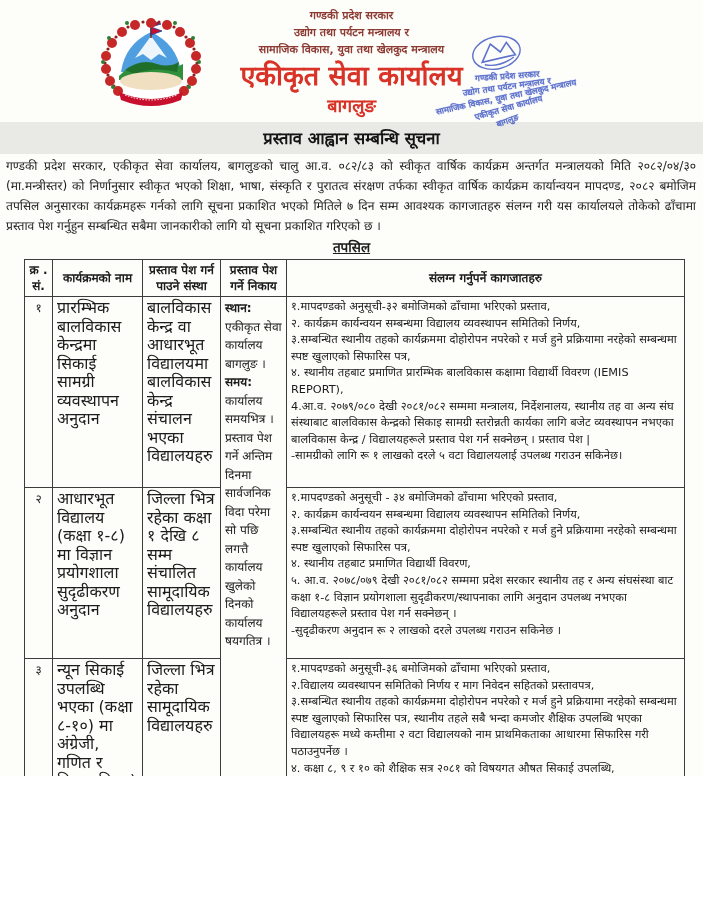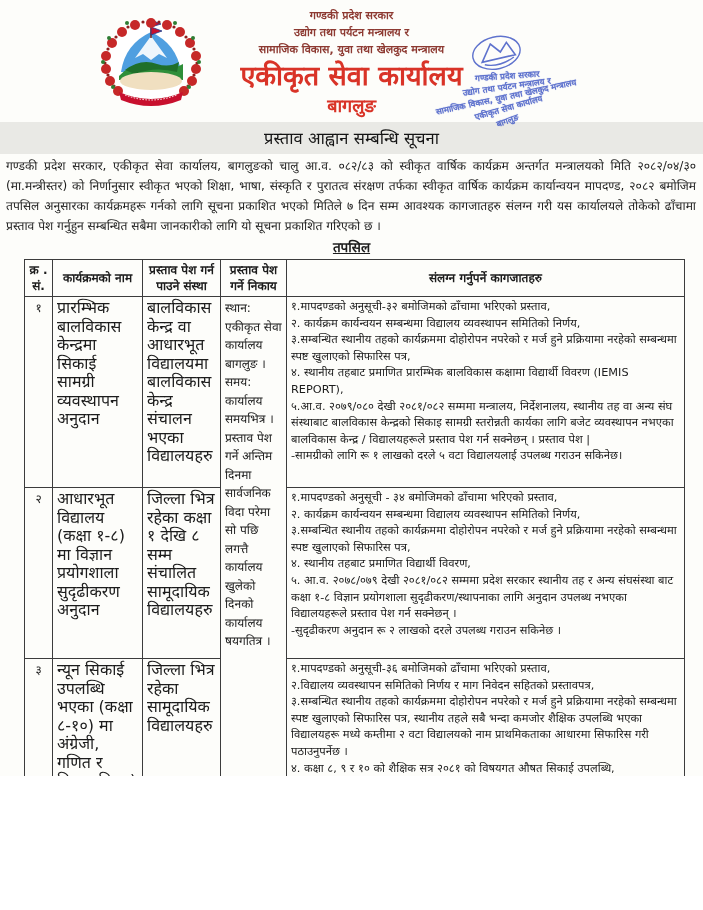--- a/index.html
+++ b/index.html
@@ -29,39 +29,39 @@
   .stamp .s-line:nth-child(4){transform:rotate(1deg);}
   .stamp .s-line:nth-child(5){transform:rotate(-3deg);}
   .stamp .s-line:nth-child(6){transform:rotate(-7deg) translateX(-4px);margin-top:2px;}
   .stamp-logo{display:block;margin:0 auto 1px;}
 
   
   .title-band{
     margin-top:5px;background:#e9e9e5;text-align:center;
     padding:4px 0 5px;position:relative;z-index:2;
   }
-  .title-band .t{font-size:16.5px;font-weight:normal;color:#141414;}
+  .title-band .t{font-size:16.5px;font-weight:bold;color:#141414;}
   .pub-date{text-align:center;font-size:13px;font-weight:bold;padding:4px 0 1px;}
 
   
   .intro{margin:2px 7px 0 6px;font-size:12.1px;line-height:20px;text-align:justify;}
   .caption{text-align:center;font-weight:bold;font-size:13.5px;margin:2px 0 3px;}
   .caption span{text-decoration:underline;}
 
   
   table.notice{border-collapse:collapse;table-layout:fixed;width:660px;margin-left:24px;}
   table.notice th,table.notice td{
     border:1.2px solid #3c3c3c;vertical-align:top;padding:2px 4px;
     overflow:hidden;
   }
   th{font-size:12px;font-weight:bold;text-align:center;vertical-align:middle !important;line-height:16px;}
   td.sn{font-size:12px;text-align:center;padding-top:4px;}
   td.name,td.eligible{font-size:16px;line-height:18.5px;padding-top:4px;}
   td.body-cell{font-size:12px;line-height:18.5px;padding-top:4px;}
-  td.body-cell b{font-weight:normal;text-align:center;}
+  td.body-cell b{font-weight:bold;text-align:center;}
   td.docs{font-size:11.3px;line-height:16.6px;padding-top:4px;}
   td.docs div{margin:0;}
   tr.r1 td{height:186px;}
   tr.r2 td{height:166px;}
   tr.r3 td{height:150px;}
 
   
   .footer{
     margin:5px 7px 0 6px;font-family:"DejaVu Serif", serif;
     font-style:italic;font-weight:bold;font-size:12px;line-height:20px;text-align:justify;
@@ -192,21 +192,21 @@
         <span>एकीकृत सेवा कार्यालय बागलुङ ।</span>
         <b>समय:</b>
         <span>कार्यालय समयभित्र ।</span>
         <span>प्रस्ताव पेश गर्ने अन्तिम दिनमा सार्वजनिक विदा परेमा सो पछि लगत्तै कार्यालय खुलेको दिनको कार्यालय षयगतित्र ।</span>
       </td>
       <td class="docs">
             <div>१.मापदण्डको अनुसूची-३२ बमोजिमको ढाँचामा भरिएको प्रस्ताव,</div>
             <div>२. कार्यक्रम कार्यन्वयन सम्बन्धमा विद्यालय व्यवस्थापन समितिको निर्णय,</div>
             <div>३.सम्बन्धित स्थानीय तहको कार्यक्रममा दोहोरोपन नपरेको र मर्ज हुने प्रक्रियामा नरहेको सम्बन्धमा स्पष्ट खुलाएको सिफारिस पत्र,</div>
             <div>४. स्थानीय तहबाट प्रमाणित प्रारम्भिक बालविकास कक्षामा विद्यार्थी विवरण (IEMIS REPORT),</div>
-            <div>५.आ.व. २०७९/०८० देखी २०८१/०८२ सम्ममा मन्त्रालय, निर्देशनालय, स्थानीय तह वा अन्य संघ संस्थाबाट बालविकास केन्द्रको सिकाइ सामग्री स्तरोन्नती कार्यका लागि बजेट व्यवस्थापन नभएका बालविकास केन्द्र / विद्यालयहरूले प्रस्ताव पेश गर्न सक्नेछन् । प्रस्ताव पेश |</div>
+            <div>4.आ.व. २०७९/०८० देखी २०८१/०८२ सम्ममा मन्त्रालय, निर्देशनालय, स्थानीय तह वा अन्य संघ संस्थाबाट बालविकास केन्द्रको सिकाइ सामग्री स्तरोन्नती कार्यका लागि बजेट व्यवस्थापन नभएका बालविकास केन्द्र / विद्यालयहरूले प्रस्ताव पेश गर्न सक्नेछन् । प्रस्ताव पेश |</div>
             <div>-सामग्रीको लागि रू १ लाखको दरले ५ वटा विद्यालयलाई उपलब्ध गराउन सकिनेछ।</div>
           </td>
     </tr>
     <tr class="r2">
       <td class="sn">२</td>
       <td class="name">आधारभूत विद्यालय (कक्षा १-८) मा विज्ञान प्रयोगशाला सुदृढीकरण अनुदान</td>
       <td class="eligible">जिल्ला भित्र रहेका कक्षा १ देखि ८ सम्म संचालित सामूदायिक विद्यालयहरु</td>
       <td class="docs">
             <div>१.मापदण्डको अनुसूची - ३४ बमोजिमको ढाँचामा भरिएको प्रस्ताव,</div>
             <div>२. कार्यक्रम कार्यन्वयन सम्बन्धमा विद्यालय व्यवस्थापन समितिको निर्णय,</div>

